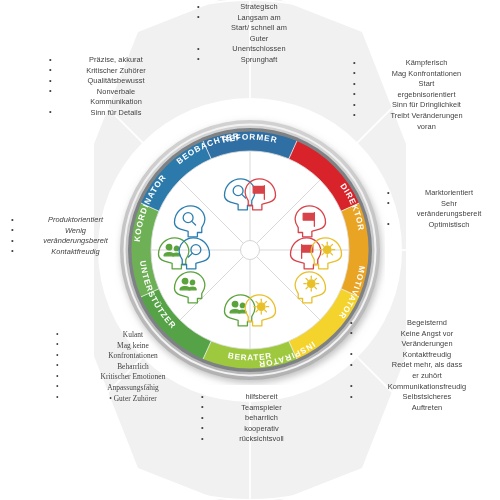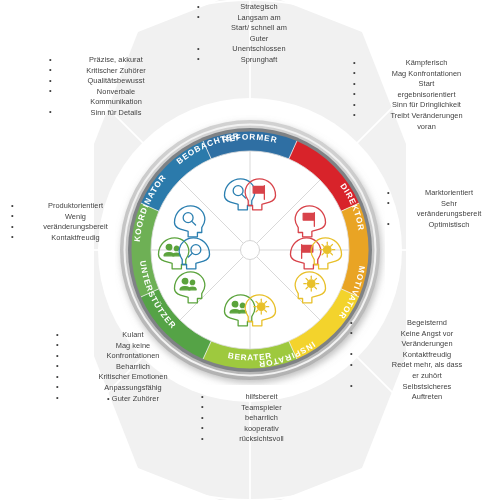--- a/index.html
+++ b/index.html
@@ -315,48 +315,49 @@
   </div>
 
   <div class="txtblock" style="left:349px;top:318px;width:145px;">
     <ul>
         <li>Begeisternd</li>
         <li>Keine Angst vor
 Veränderungen</li>
         <li>Kontaktfreudig</li>
         <li>Redet mehr, als dass
 er zuhört</li>
+        <li>Kommunikationsfreudig</li>
         <li>Selbstsicheres
 Auftreten</li>
       </ul>
   </div>
 
   <div class="txtblock" style="left:200px;top:392px;width:112px;">
     <ul>
         <li>hilfsbereit</li>
         <li>Teamspieler</li>
         <li>beharrlich</li>
         <li>kooperativ</li>
         <li>rücksichtsvoll</li>
       </ul>
   </div>
 
-  <div class="txtblock" style="left:55px;top:330px;width:145px;">
+  <div class="txtblock" style="left:55px;top:330px;width:145px;font-family:Liberation Serif, serif;">
     <ul>
         <li>Kulant</li>
         <li>Mag keine</li>
         <li>Konfrontationen</li>
         <li>Beharrlich</li>
         <li>Kritischer Emotionen</li>
         <li>Anpassungsfähig</li>
         <li>• Guter Zuhörer</li>
       </ul>
   </div>
 
-  <div class="txtblock" style="left:10px;top:201px;width:120px;">
+  <div class="txtblock" style="left:10px;top:215px;width:120px;font-style:italic;">
     <ul>
         <li>Produktorientiert</li>
         <li>Wenig</li>
         <li>veränderungsbereit</li>
         <li>Kontaktfreudig</li>
       </ul>
   </div>
 
   <div class="txtblock" style="left:48px;top:55px;width:125px;">
     <ul>

